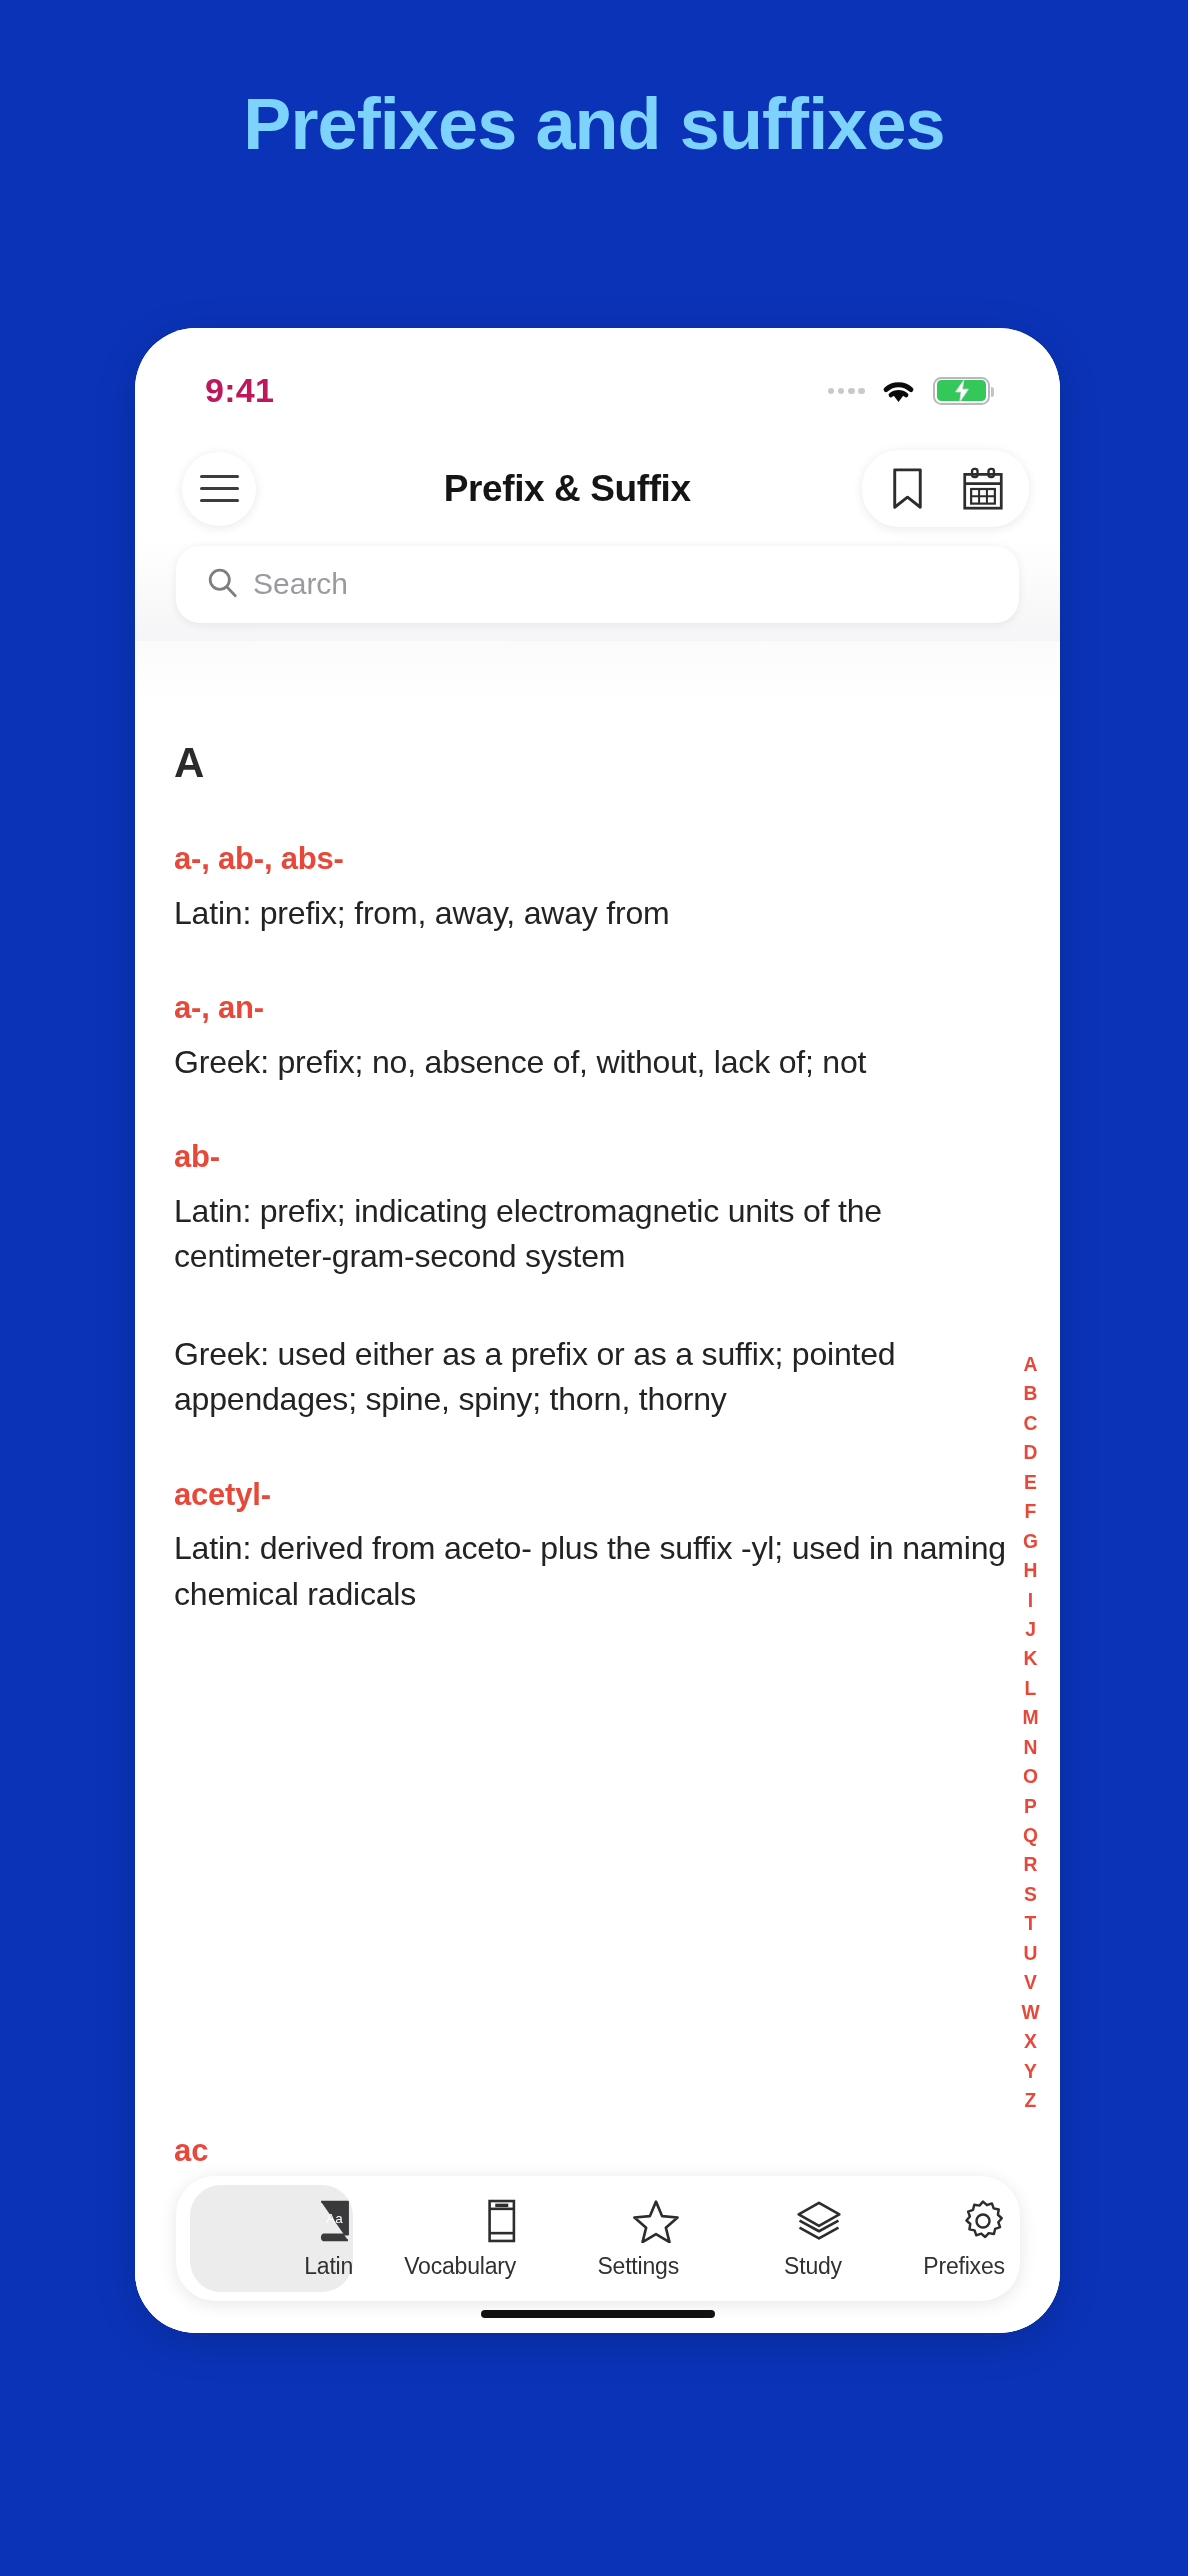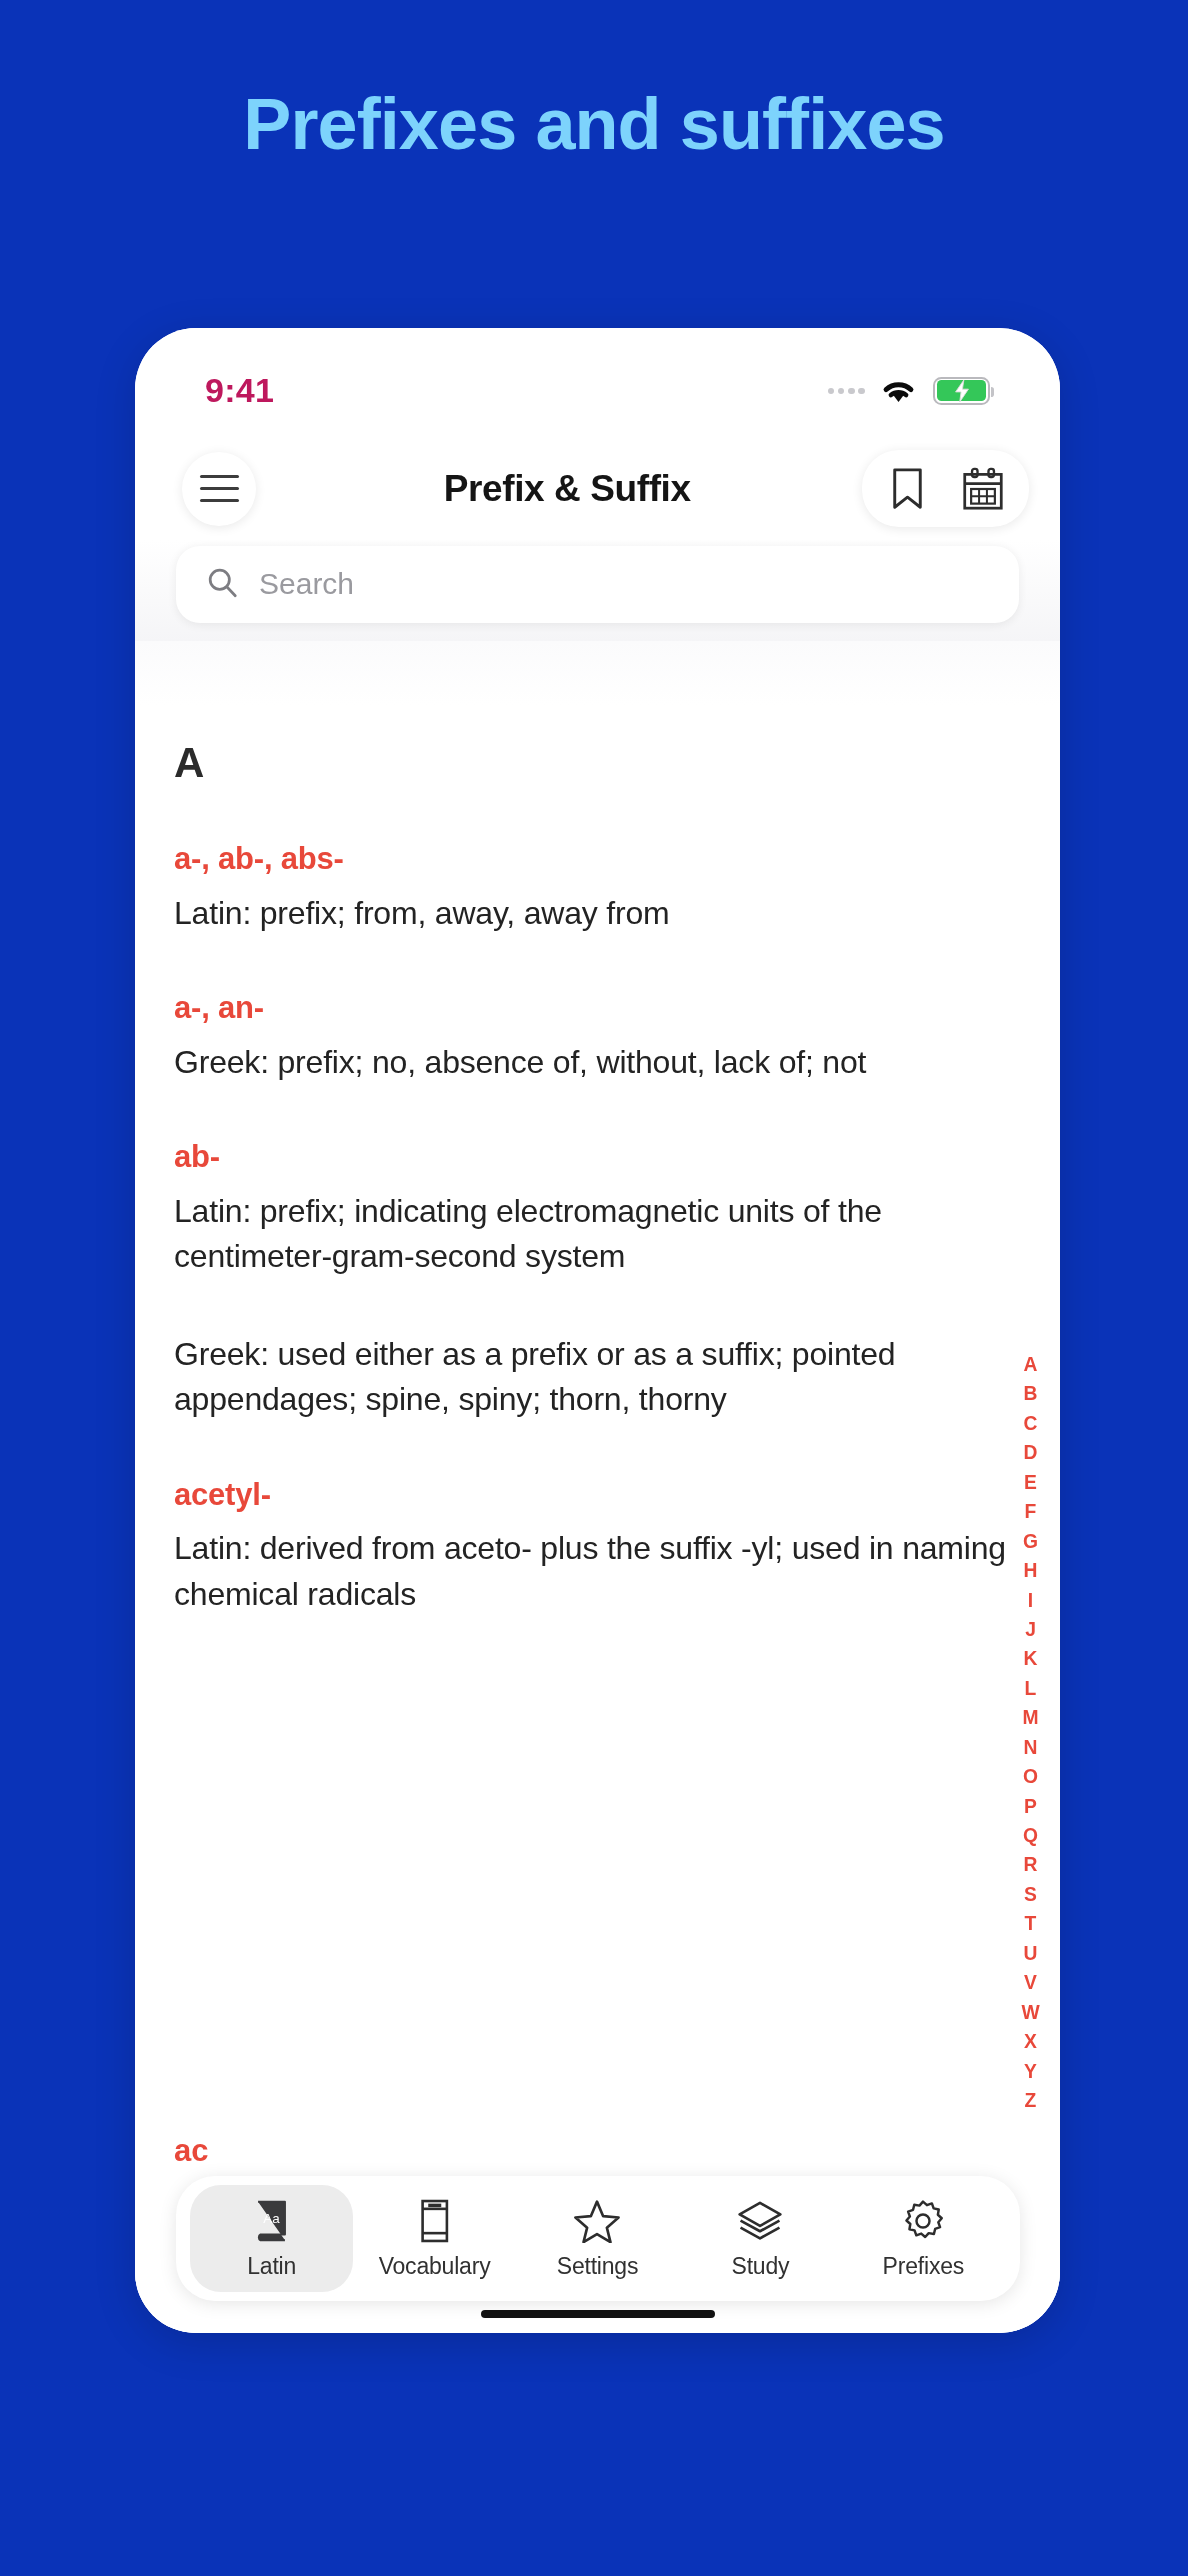--- a/index.html
+++ b/index.html
@@ -124,21 +124,21 @@
     background:linear-gradient(#ffffff,#f5f5f7);
     padding:5.5px 41px 0 41px;
   }
   .searchbar{
     height:77px;
     background:#ffffff;
     border-radius:24px;
     box-shadow:0 1.8px 9.2px rgba(0,0,0,0.07);
     display:flex; align-items:center;
     padding:0 31px;
-    gap:21px;
+    gap:15px;
     cursor:text;
   }
   .search-ph{
     font-size:30px; color:#9a9a9f;
   }
 
   
   .content{
     position:absolute; left:0; top:313px;
     width:100%; bottom:0;
@@ -197,21 +197,21 @@
     background:#ffffff;
     border-radius:39px;
     box-shadow:0 2.8px 18.4px rgba(0,0,0,0.10);
     display:flex; align-items:center;
     padding:0 14.7px;
   }
   .tab{
     flex:1;
     height:107px;
     display:flex; flex-direction:column;
-    align-items:center; justify-content:center;
+    align-items:flex-end; justify-content:center;
     gap:7.4px;
     border-radius:31px;
     cursor:pointer;
   }
   .tab.active{ background:#ececec; }
   .tab-label{
     font-size:23px; color:#313131;
     letter-spacing:-0.2px;
   }
   .tab-ico{ height:48px; display:flex; align-items:center; justify-content:center; }

